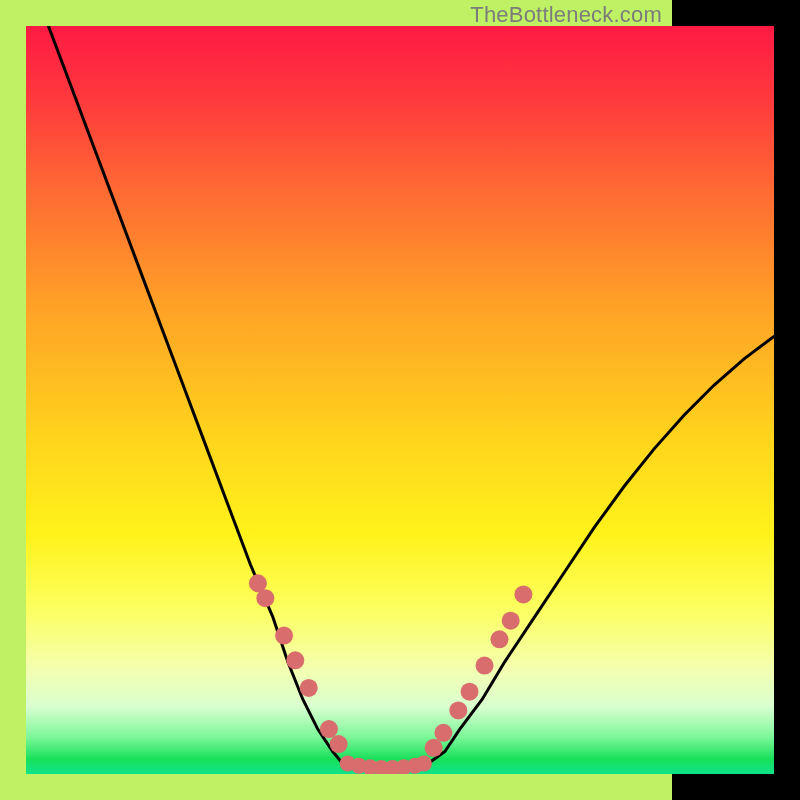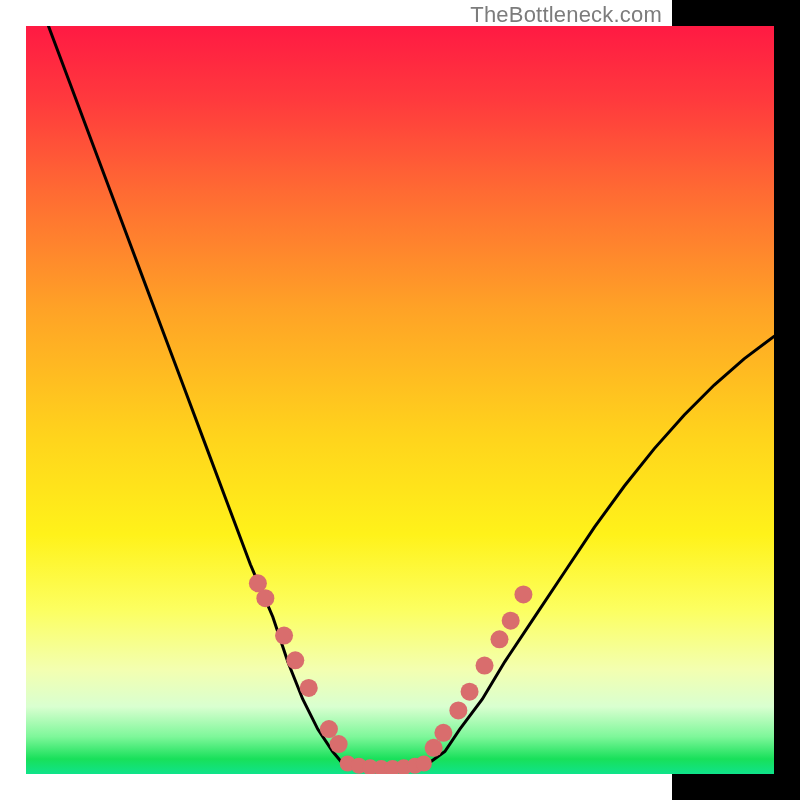--- a/index.html
+++ b/index.html
@@ -8,21 +8,21 @@
     width: 800px;
     height: 800px;
     overflow: hidden;
     background: #000;
     font-family: Arial, Helvetica, sans-serif;
   }
   .frame {
     position: relative;
     width: 672px;
     height: 800px;
-    background: #ffffff;
+    background: #bef264;
   }
   .plot {
     position: absolute;
     left: 26px;
     top: 26px;
     width: 748px;
     height: 748px;
     background: linear-gradient(to bottom,
       #ff1a43 0%,
       #ff3a3d 10%,

